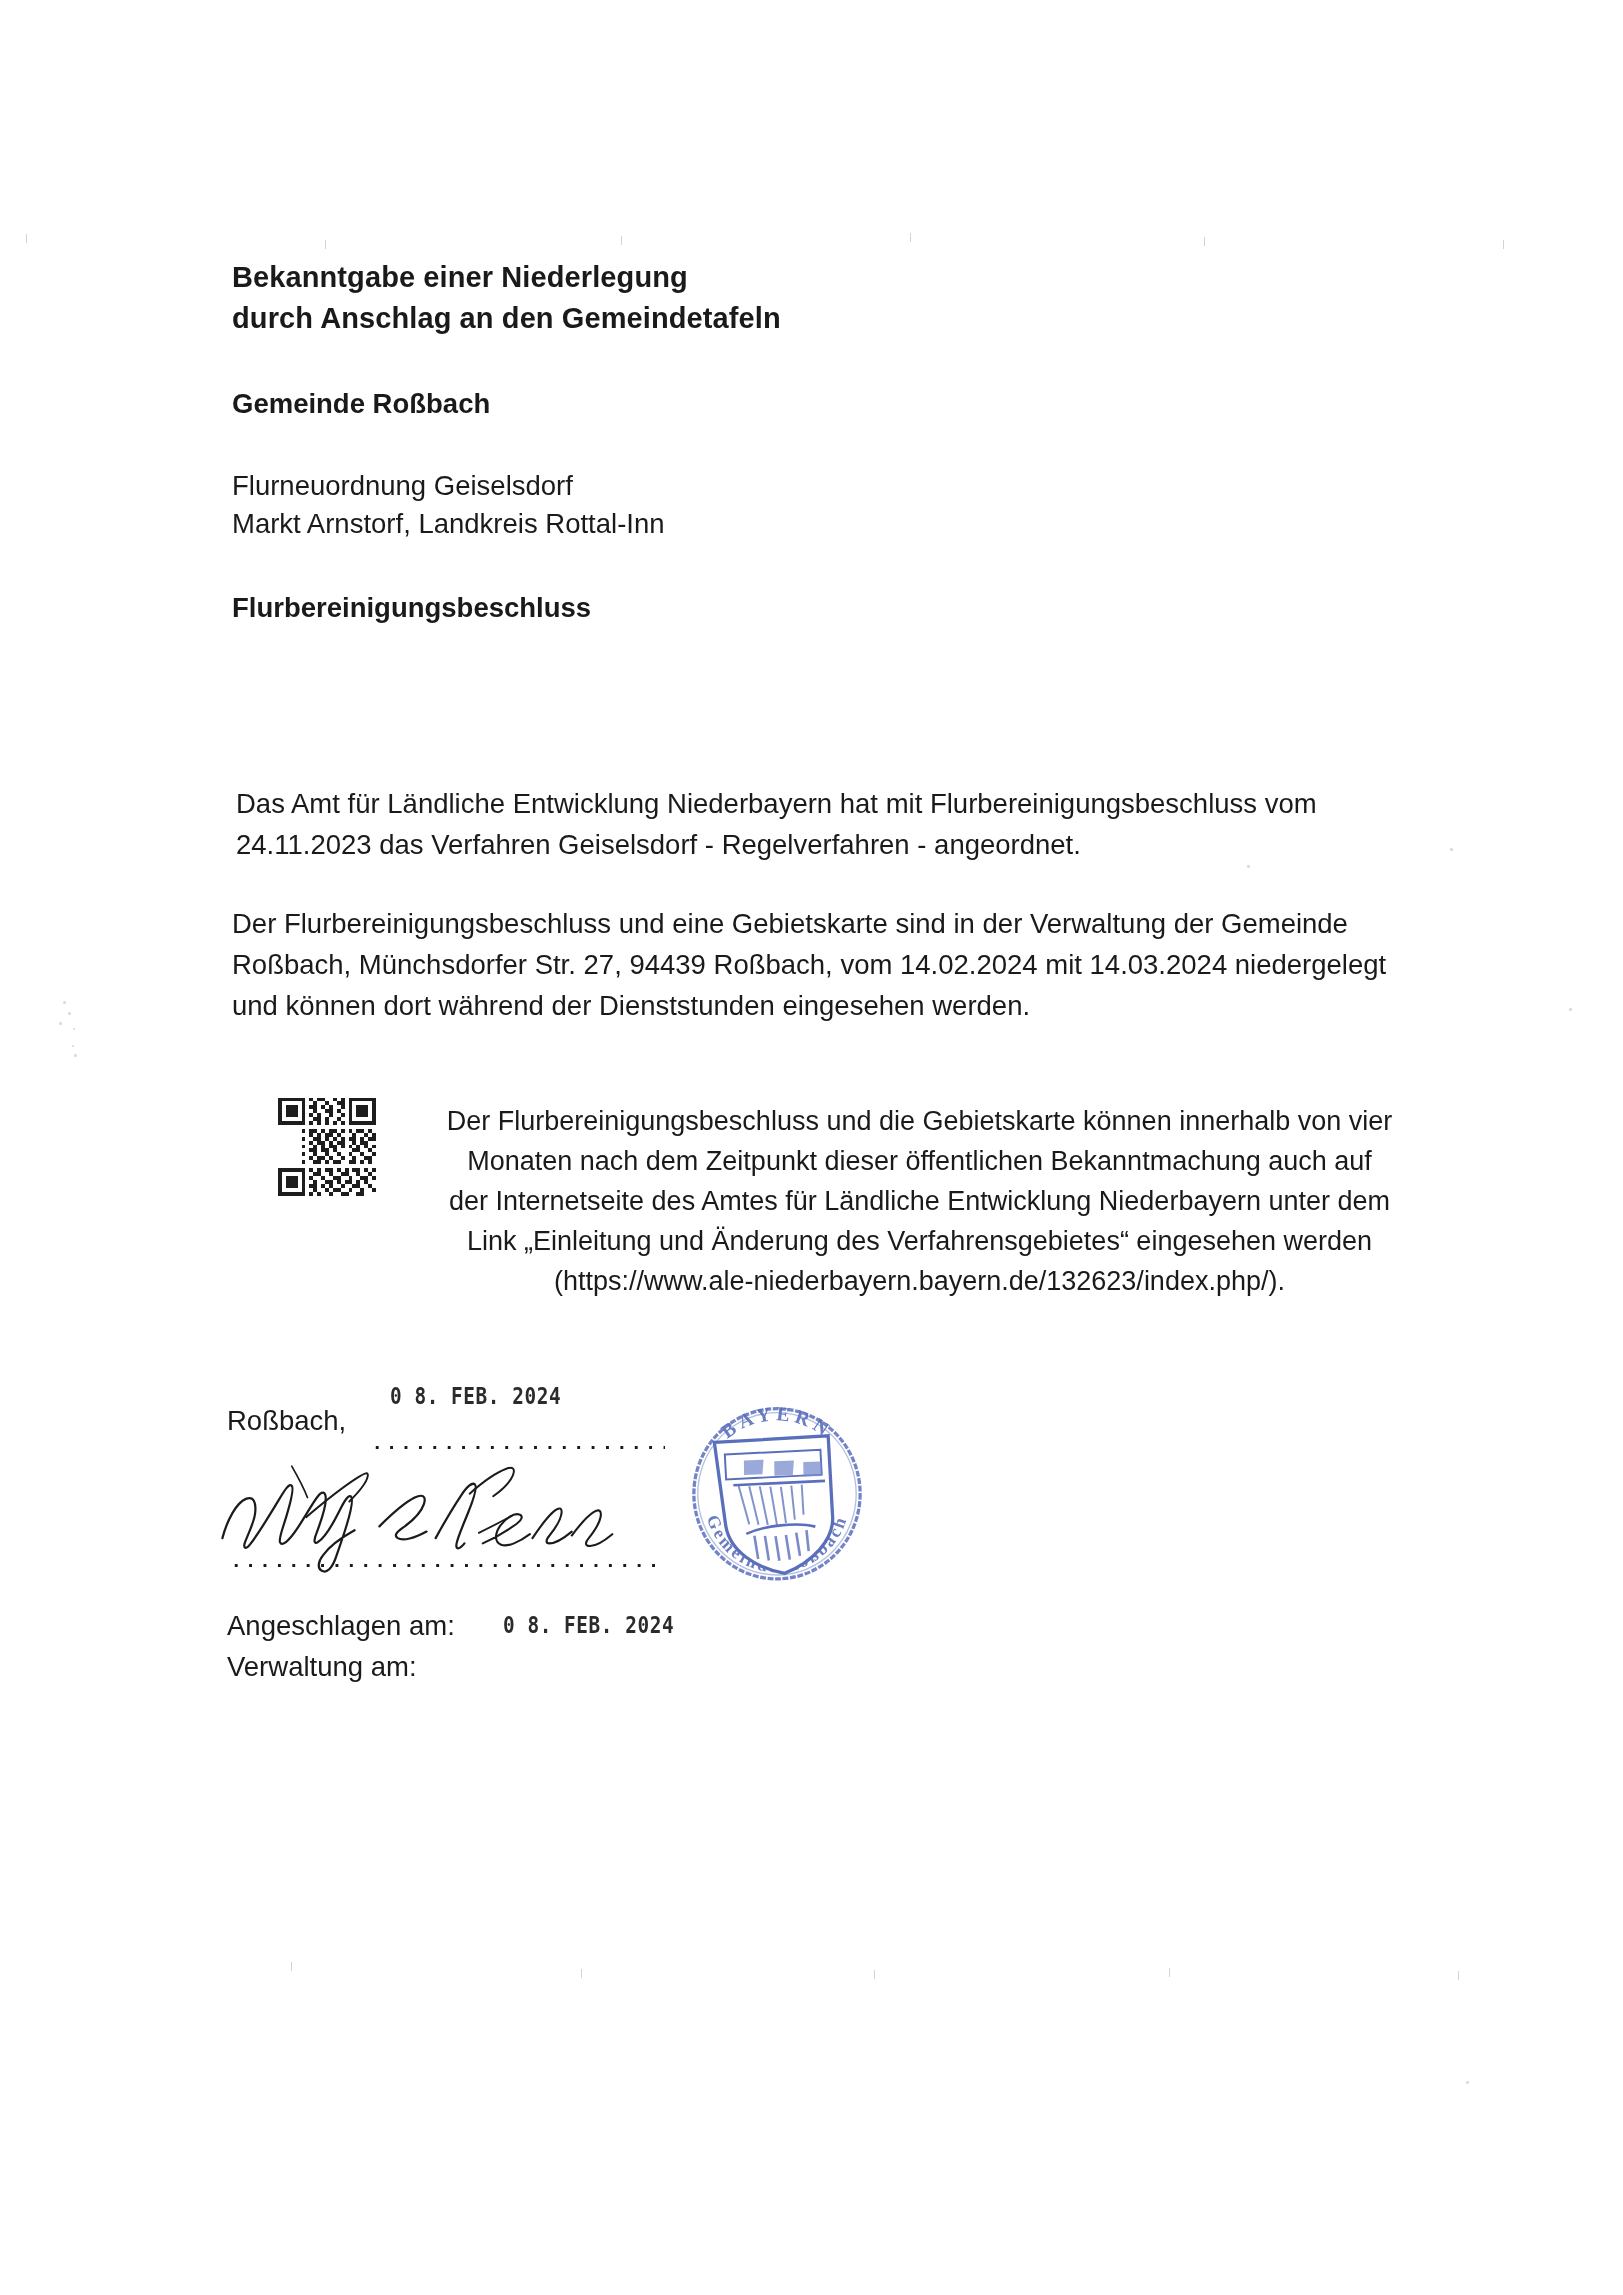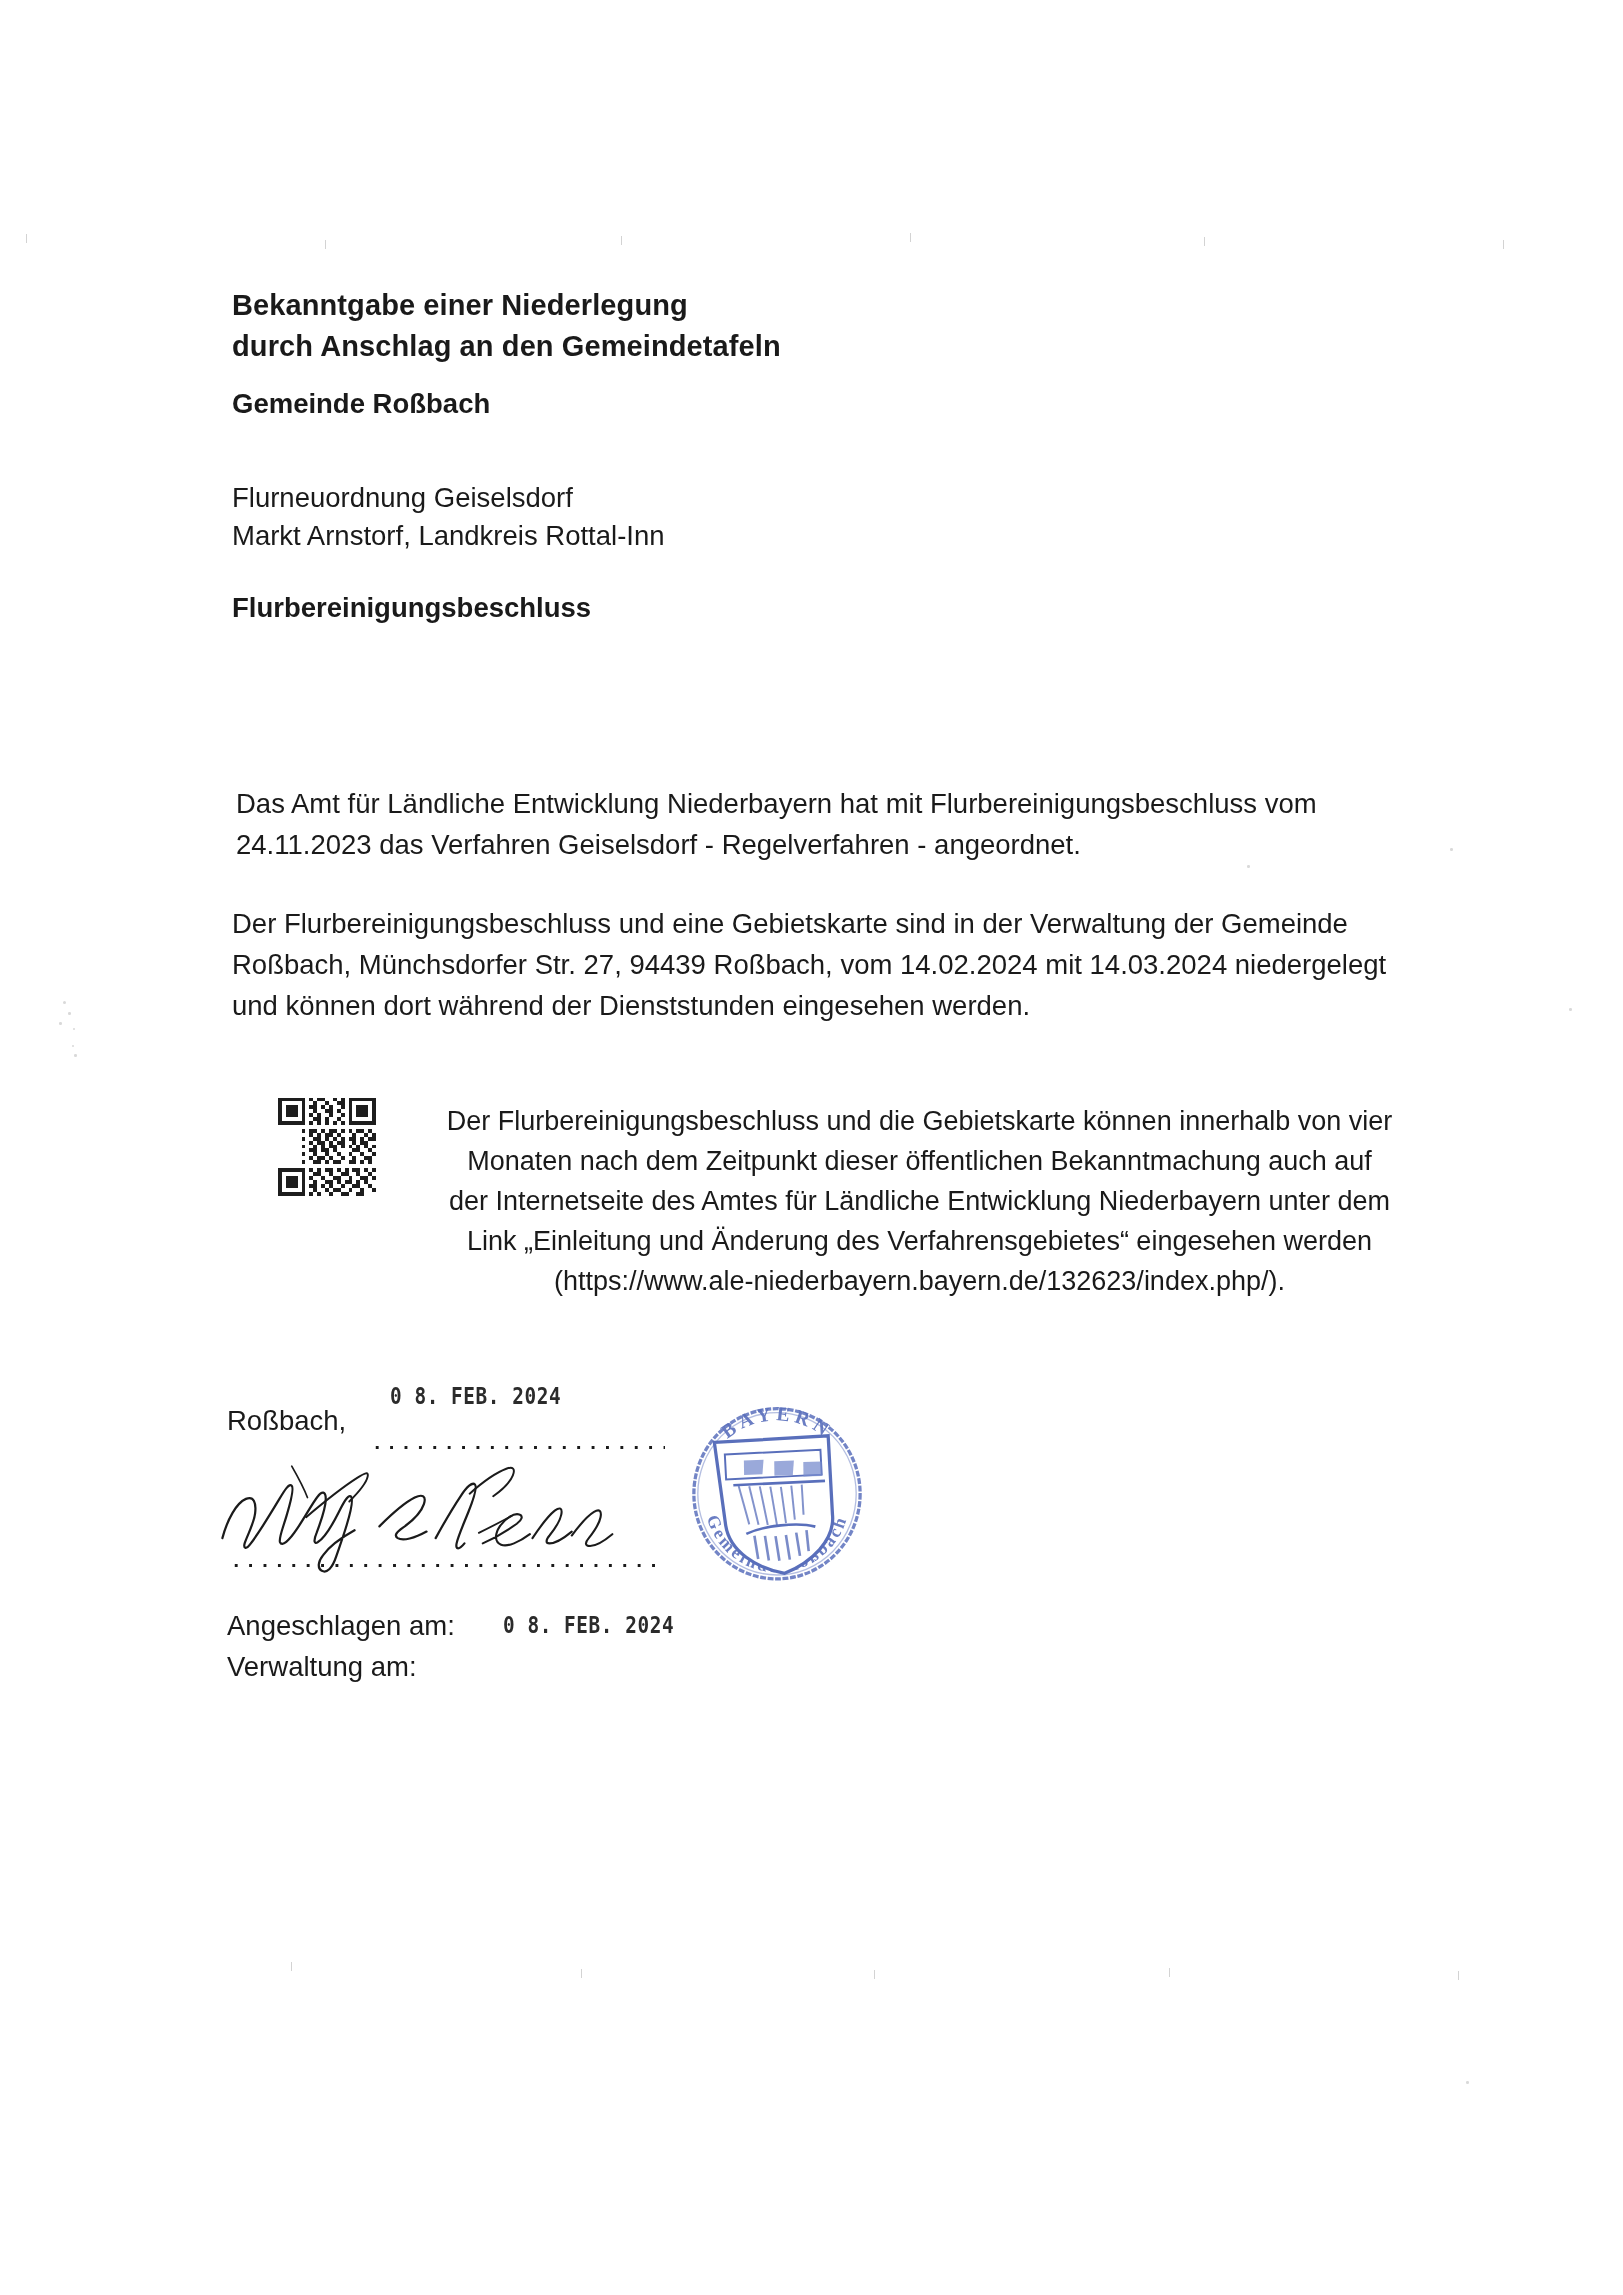--- a/index.html
+++ b/index.html
@@ -149,28 +149,28 @@
   <div class="speckle" style="left:68px;top:1012px; width:2.6px; height:2.6px;"></div>
   <div class="speckle" style="left:59px; top:1022px; width:2.6px; height:2.6px;"></div>
   <div class="speckle" style="left:73px;top:1028px; width:2px; height:2px;"></div>
   <div class="speckle" style="left:72px;top:1045px; width:2px; height:2px;"></div>
   <div class="speckle" style="left:74px;top:1054px; width:2.6px; height:2.6px;"></div>
   <div class="speckle" style="left:1450px;top:848px; width:2.6px; height:2.6px;"></div>
   <div class="speckle" style="left:1247px;top:865px; width:2.6px; height:2.6px;"></div>
   <div class="speckle" style="left:1569px;top:1008px; width:2.6px; height:2.6px;"></div>
   <div class="speckle" style="left:1466px;top:2081px; width:2.6px; height:2.6px;"></div>
 
-  <div class="blk" style="left:232px; top:257px;margin-top:28px;">
+  <div class="blk" style="left:232px; top:257px;">
     <div class="title-line">Bekanntgabe einer Niederlegung</div>
     <div class="title-line">durch Anschlag an den Gemeindetafeln</div>
   </div>
 
   <div class="blk sub-bold" style="left:232px; top:385px;">Gemeinde Roßbach</div>
 
-  <div class="blk" style="left:232px; top:467px;margin-top:12px;">
+  <div class="blk" style="left:232px; top:467px;">
     <div class="sub-plain">Flurneuordnung Geiselsdorf</div>
     <div class="sub-plain">Markt Arnstorf, Landkreis Rottal-Inn</div>
   </div>
 
   <div class="blk sub-bold" style="left:232px; top:589px;">Flurbereinigungsbeschluss</div>
 
 
   <div class="blk para" style="left:236px; top:783px;">Das Amt für Ländliche Entwicklung Niederbayern hat mit Flurbereinigungsbeschluss vom 24.11.2023 das Verfahren Geiselsdorf - Regelverfahren - angeordnet.</div>
 
   <div class="blk para" style="left:232px; top:903px;">Der Flurbereinigungsbeschluss und eine Gebietskarte sind in der Verwaltung der Gemeinde Roßbach, Münchsdorfer Str. 27, 94439 Roßbach, vom 14.02.2024 mit 14.03.2024 niedergelegt und können dort während der Dienststunden eingesehen werden.</div>

